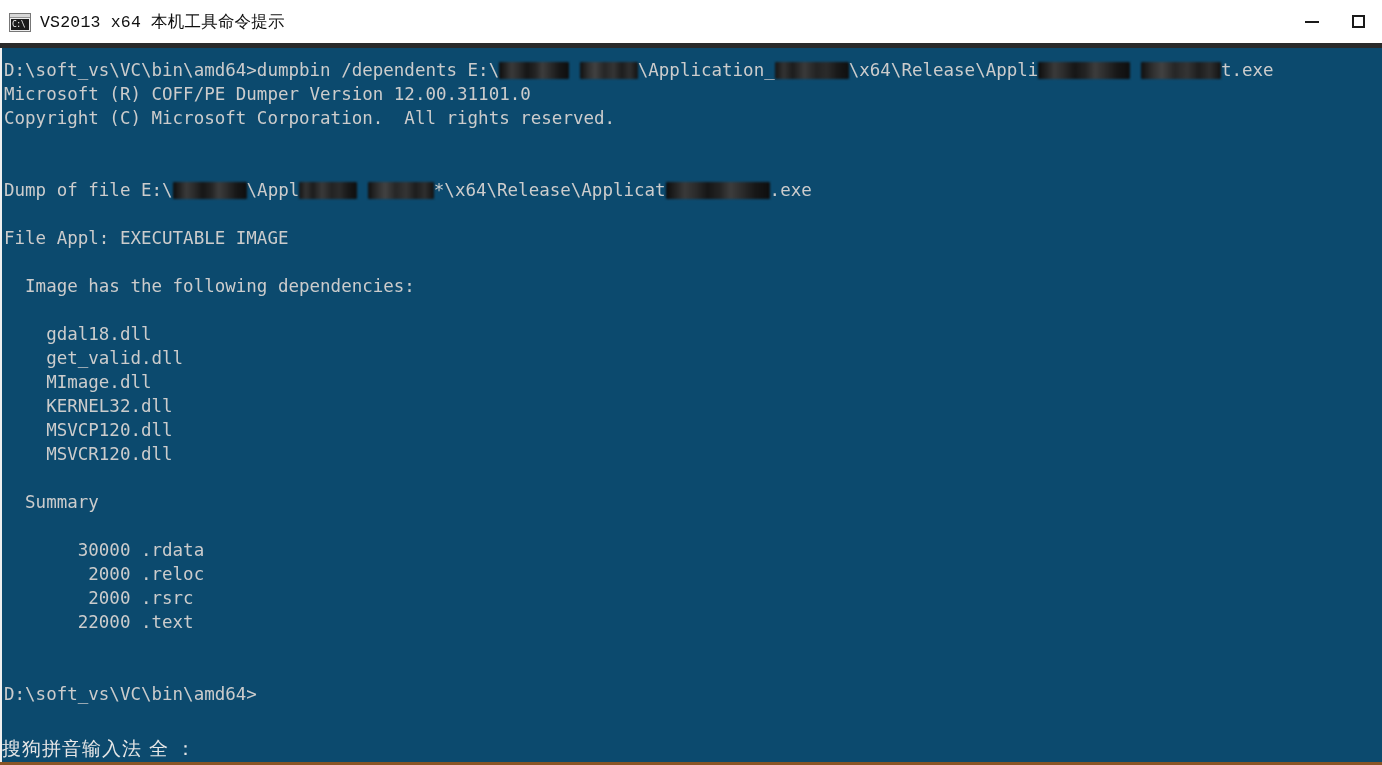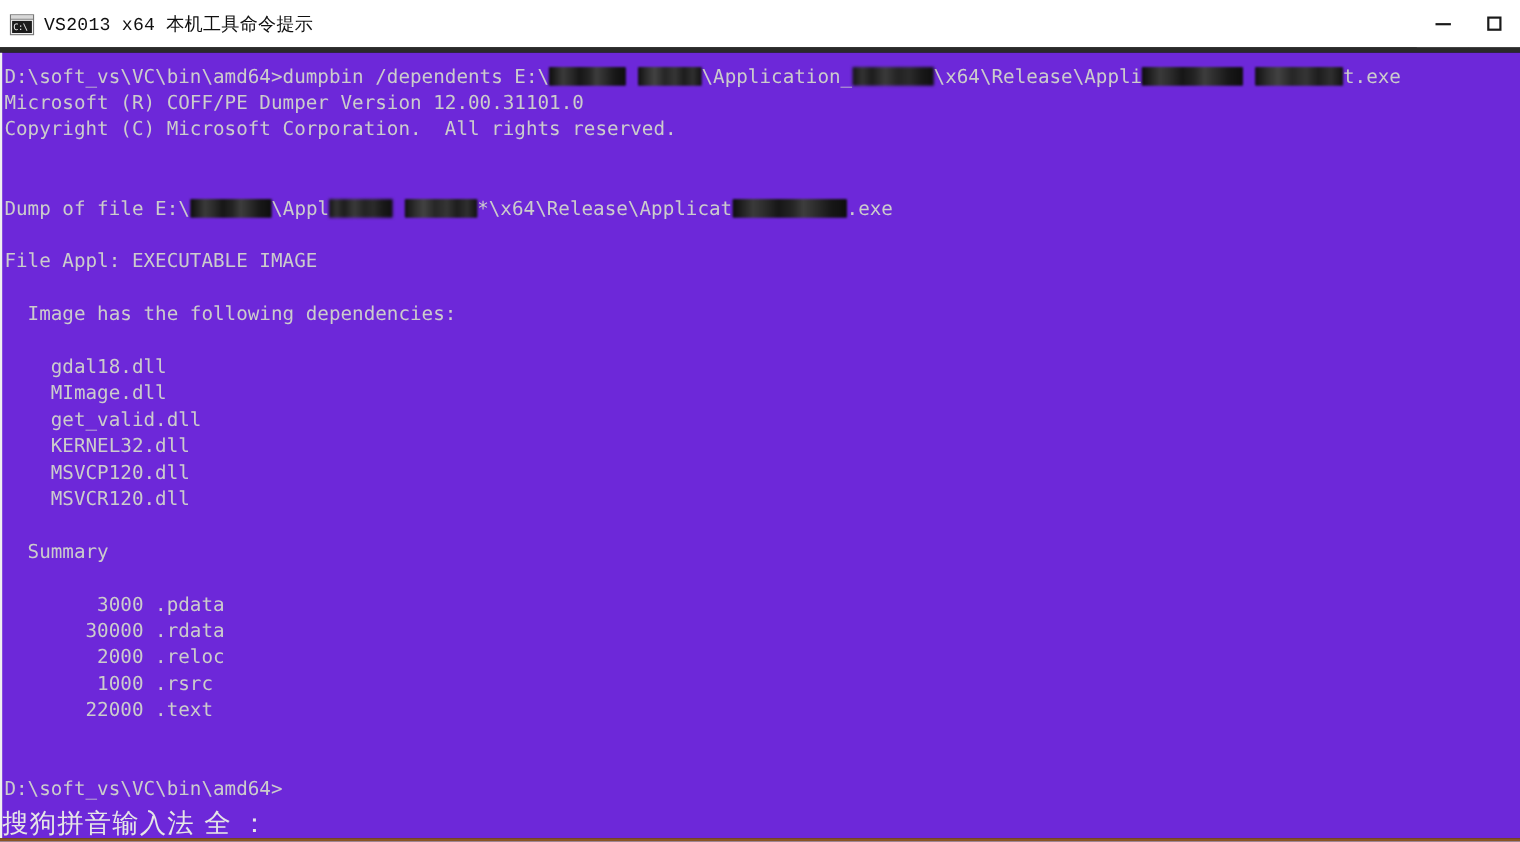--- a/index.html
+++ b/index.html
@@ -122,21 +122,21 @@
     background: #2a2a2a;
   }
 
   
   .console {
     position: absolute;
     left: 0;
     top: 48px;
     width: 1382px;
     height: 714px;
-    background: #6d28d9;
+    background: #0c4a6e;
     overflow: hidden;
     box-sizing: border-box;
     border-left: 2px solid #f0f0f0;
   }
   .console-inner {
     position: relative;
     padding: 10px 0 0 2px;
   }
   .line {
     font-family: "DejaVu Sans Mono", "Liberation Mono", monospace;
@@ -178,21 +178,21 @@
 
   
   .ime-bar {
     position: absolute;
     left: 2px;
     top: 736px;
     width: 300px;
     height: 26px;
     color: #e6e6e6;
     font-family: "DejaVu Sans", "Liberation Sans", sans-serif;
-    font-size: 24px;
+    font-size: 19px;
     line-height: 24px;
     white-space: pre;
     letter-spacing: 1px;
   }
 
   
   .bottom-accent {
     position: absolute;
     left: 0;
     top: 762px;
@@ -232,32 +232,31 @@
         <div class="line">Copyright (C) Microsoft Corporation.  All rights reserved.</div>
         <div class="line blank">&nbsp;</div>
         <div class="line blank">&nbsp;</div>
         <div class="line"><span>Dump of file E:\</span><span class="redact a" style="width: 74px;"></span><span>\Appl</span><span class="redact c" style="width: 58px;"></span><span> </span><span class="redact b" style="width: 66px;"></span><span>*\x64\Release\Applicat</span><span class="redact a" style="width: 104px;"></span><span>.exe</span></div>
         <div class="line blank">&nbsp;</div>
         <div class="line">File Appl: EXECUTABLE IMAGE</div>
         <div class="line blank">&nbsp;</div>
         <div class="line">  Image has the following dependencies:</div>
         <div class="line blank">&nbsp;</div>
         <div class="line">    gdal18.dll</div>
+        <div class="line">    get_valid.dll</div>
         <div class="line">    MImage.dll</div>
-        <div class="line">    get_valid.dll</div>
         <div class="line">    KERNEL32.dll</div>
         <div class="line">    MSVCP120.dll</div>
         <div class="line">    MSVCR120.dll</div>
         <div class="line blank">&nbsp;</div>
         <div class="line">  Summary</div>
         <div class="line blank">&nbsp;</div>
-        <div class="line">        3000 .pdata</div>
         <div class="line">       30000 .rdata</div>
         <div class="line">        2000 .reloc</div>
-        <div class="line">        1000 .rsrc</div>
+        <div class="line">        2000 .rsrc</div>
         <div class="line">       22000 .text</div>
         <div class="line blank">&nbsp;</div>
         <div class="line blank">&nbsp;</div>
         <div class="line">D:\soft_vs\VC\bin\amd64&gt;</div>
       </div>
   </div>
 
   <div class="ime-bar">搜狗拼音输入法 全 ：</div>
 
   <div class="bottom-accent"></div>

